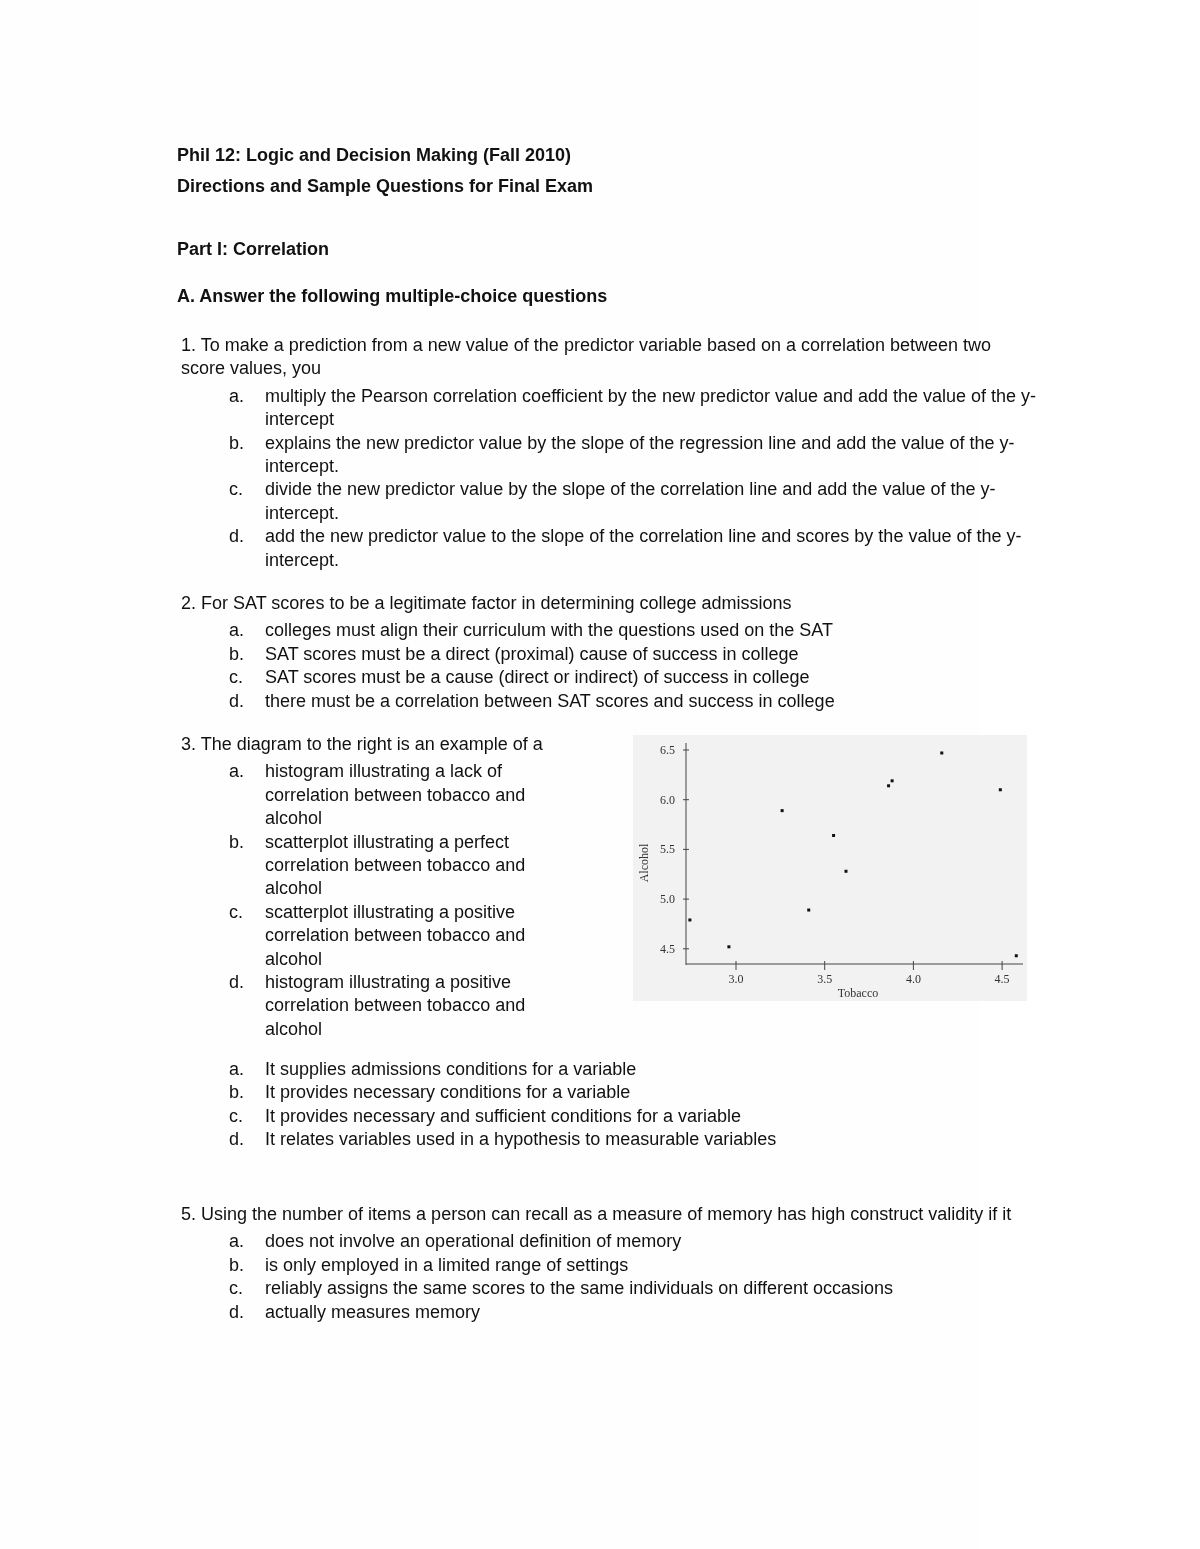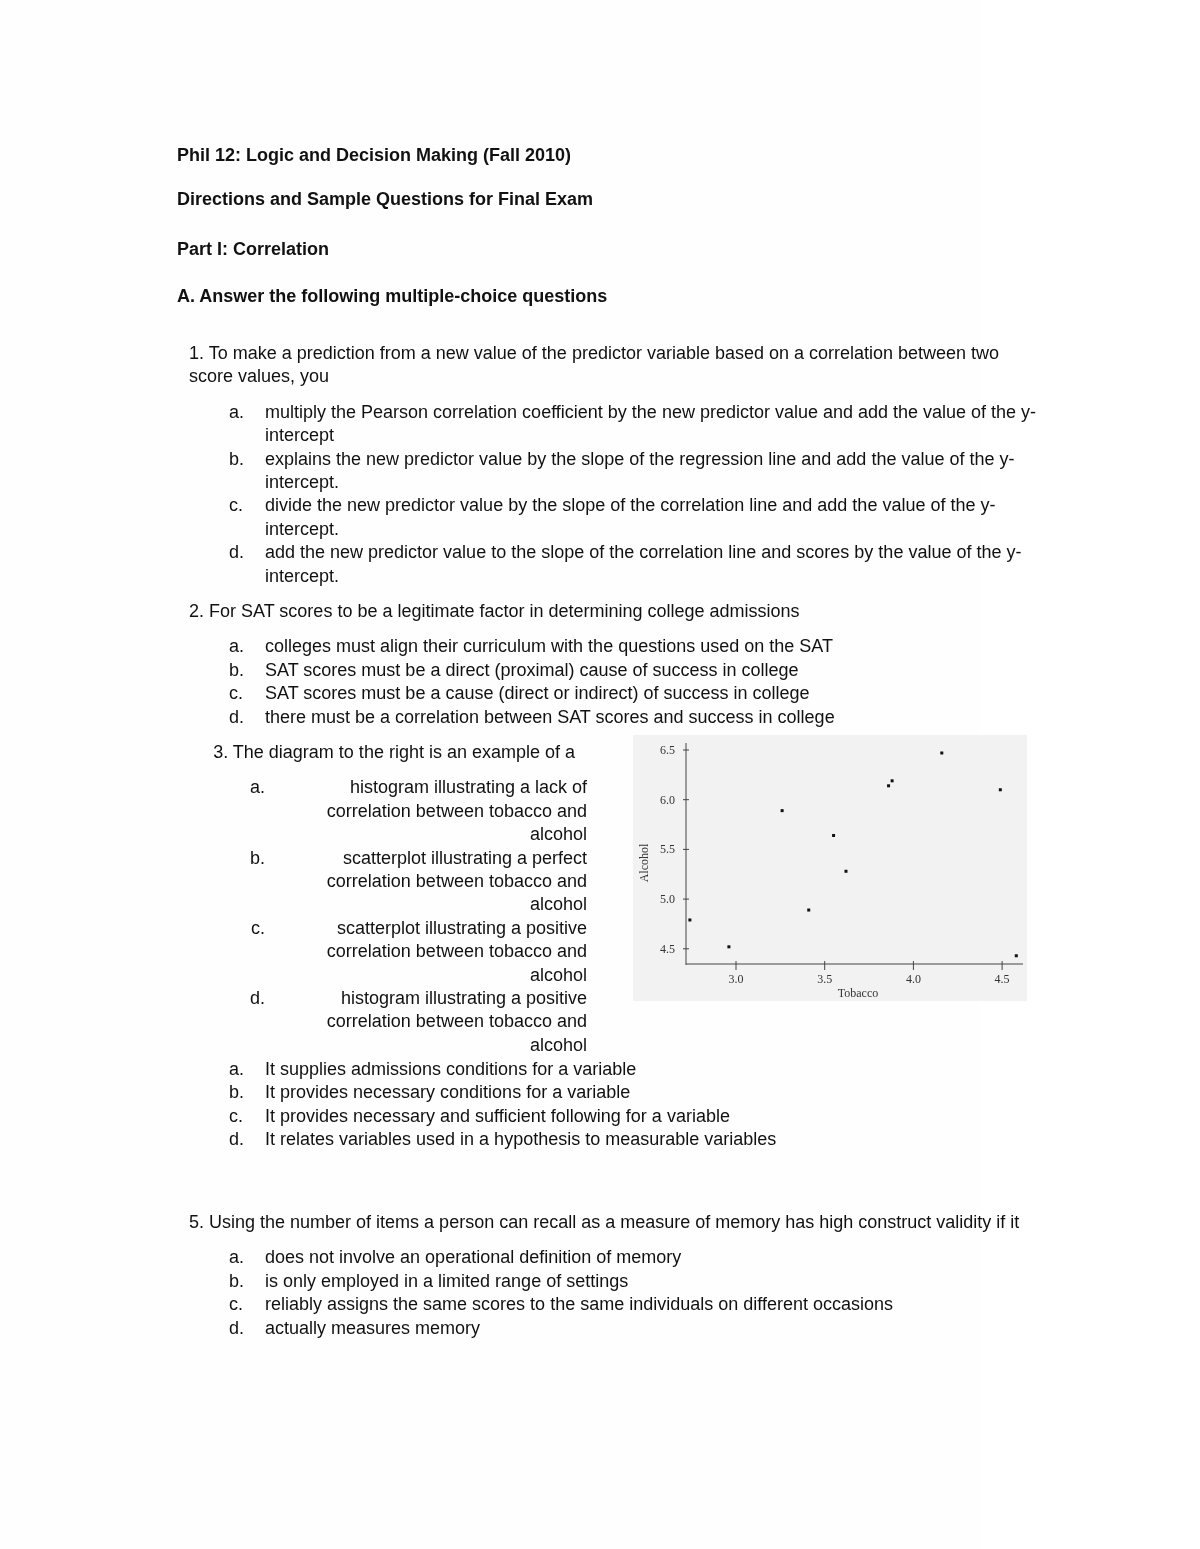--- a/index.html
+++ b/index.html
@@ -1,37 +1,37 @@
 <!DOCTYPE html>
 <html><head>
 <meta charset="utf-8">
 <style>
   html, body { margin:0; padding:0; background:#ffffff; }
   body { width:1200px; height:1549px; position:relative; overflow:hidden;
          font-family:"Liberation Sans", sans-serif; color:#111; }
   .page { position:absolute; left:0; top:0; width:980px; height:1549px; background:#fefefe; }
   .h { position:absolute; left:177px; font-weight:bold; font-size:18px; line-height:22px; color:#111; }
   .q { position:absolute; left:177px; font-size:18px; line-height:23.4px; color:#111; width:860px; }
-  .q p { margin:12px; }
+  .q p { margin:4px; }
   .opts { margin:0; padding:0; list-style:none; }
   .opt { display:flex; }
   .opt .lt { width:88px; padding-left:52px; box-sizing:border-box; flex:none; }
   .opt .tx { flex:1; }
-  .q3 { width:410px;text-align:right; }
+  .q3 { width:410px; }
   .chart { position:absolute; left:633px; top:735px; width:394px; height:266px; background:#f2f2f2; }
   .chart svg { display:block; }
   .ax-text { font-family:"Liberation Serif", serif; font-size:12px; fill:#333; }
 </style>
 </head>
 <body>
 
 <div class="page">
 
   <div class="h" style="top:144px">Phil 12: Logic and Decision Making (Fall 2010)</div>
-  <div class="h" style="top:188px">Directions and Sample Questions for Final Exam</div>
+  <div class="h" style="top:175px">Directions and Sample Questions for Final Exam</div>
   <div class="h" style="top:238px">Part I: Correlation</div>
   <div class="h" style="top:285px">A. Answer the following multiple-choice questions</div>
 
   <div class="q" style="top:330px">
     <p>1. To make a prediction from a new value of the predictor variable based on a correlation between two score values, you</p>
     <ul class="opts">
       <li class="opt">
           <span class="lt">a.</span>
           <span class="tx">multiply the Pearson correlation coefficient by the new predictor value and add the value of the y-intercept</span>
         </li>
@@ -143,21 +143,21 @@
       <li class="opt">
           <span class="lt">a.</span>
           <span class="tx">It supplies admissions conditions for a variable</span>
         </li>
       <li class="opt">
           <span class="lt">b.</span>
           <span class="tx">It provides necessary conditions for a variable</span>
         </li>
       <li class="opt">
           <span class="lt">c.</span>
-          <span class="tx">It provides necessary and sufficient following for a variable</span>
+          <span class="tx">It provides necessary and sufficient conditions for a variable</span>
         </li>
       <li class="opt">
           <span class="lt">d.</span>
           <span class="tx">It relates variables used in a hypothesis to measurable variables</span>
         </li>
     </ul>
   </div>
 
   <div class="q" style="top:1199px">
     <p>5. Using the number of items a person can recall as a measure of memory has high construct validity if it</p>

